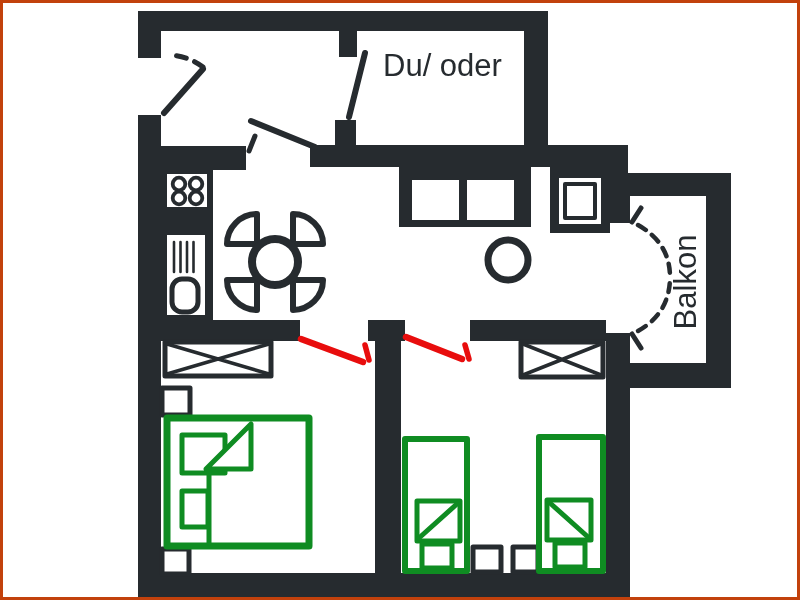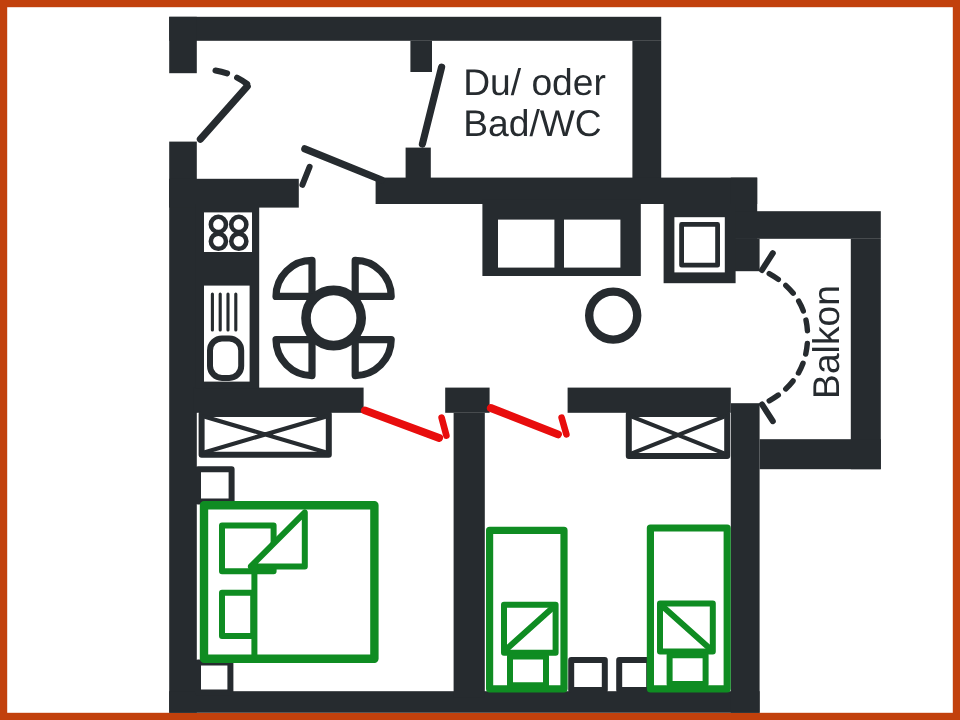--- a/index.html
+++ b/index.html
@@ -1,16 +1,16 @@
 <!DOCTYPE html>
 <html><head>
 <meta charset="utf-8">
 <style>
   html,body{margin:0;padding:0;background:#ffffff;font-family:"Liberation Sans",sans-serif;}
-  #stage{position:relative;width:800px;height:600px;background:#ffffff;border:6px solid #c2410c;box-sizing:border-box;overflow:hidden;}
+  #stage{position:relative;width:800px;height:600px;background:#ffffff;border:3px solid #c2410c;box-sizing:border-box;overflow:hidden;}
   #plan{position:absolute;left:0;top:0;}
   .plan-label{position:absolute;color:#262b2f;font-size:31px;line-height:34px;font-weight:400;white-space:nowrap;}
   #bath-label{left:380px;top:46px;}
   #balcony-label{left:623px;top:262px;width:120px;height:34px;text-align:center;transform:rotate(-90deg);}
 </style>
 </head>
 <body>
 
 <div id="stage">
   <svg id="plan" width="800" height="600" viewBox="0 0 800 600">
@@ -84,16 +84,15 @@
       <rect x="414" y="498" width="43" height="40" fill="#ffffff" stroke="#0f8c22" stroke-width="5" stroke-linecap="round" stroke-linejoin="round"></rect>
       <line x1="416" y1="535" x2="455" y2="500" fill="none" stroke="#0f8c22" stroke-width="5" stroke-linecap="round" stroke-linejoin="round"></line>
       <rect x="419" y="541" width="30" height="24" fill="#ffffff" stroke="#0f8c22" stroke-width="5" stroke-linecap="round" stroke-linejoin="round"></rect>
       <rect x="536" y="434" width="64" height="134" fill="#ffffff" stroke="#0f8c22" stroke-width="6" stroke-linecap="round" stroke-linejoin="round"></rect>
       <rect x="544" y="497" width="44" height="40" fill="#ffffff" stroke="#0f8c22" stroke-width="5" stroke-linecap="round" stroke-linejoin="round"></rect>
       <line x1="547" y1="500" x2="585" y2="534" fill="none" stroke="#0f8c22" stroke-width="5" stroke-linecap="round" stroke-linejoin="round"></line>
       <rect x="552" y="540" width="30" height="24" fill="#ffffff" stroke="#0f8c22" stroke-width="5" stroke-linecap="round" stroke-linejoin="round"></rect>
     </svg>
   <div class="plan-label" id="bath-label">
     <div>Du/ oder</div>
-    <div>Bad/WC</div>
   </div>
   <div class="plan-label" id="balcony-label">Balkon</div>
 </div>
 
 </body></html>

